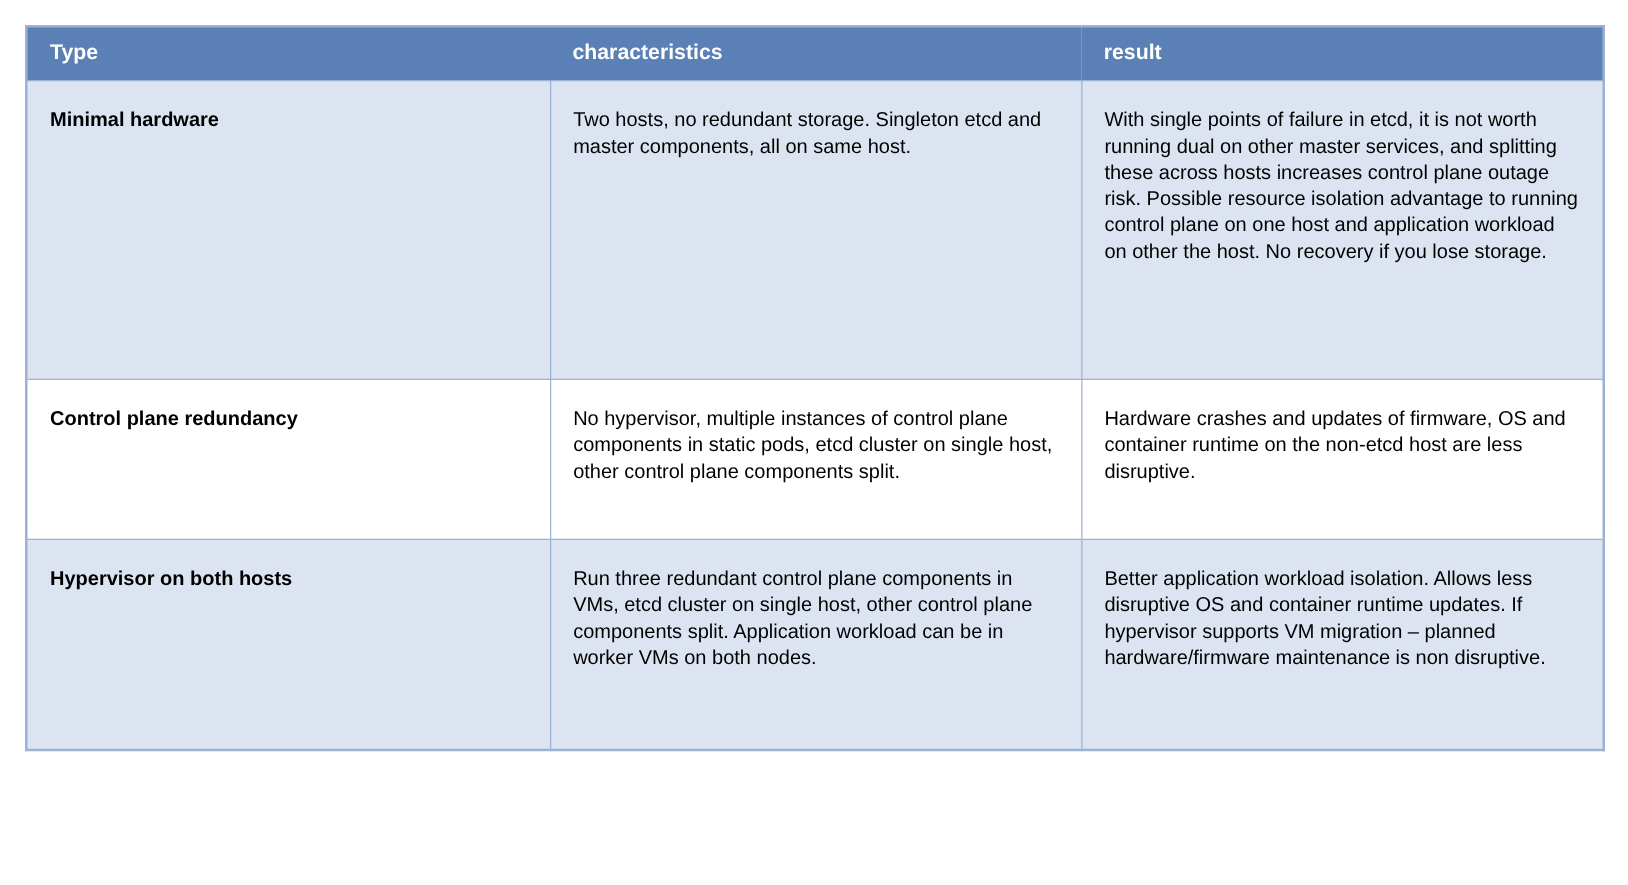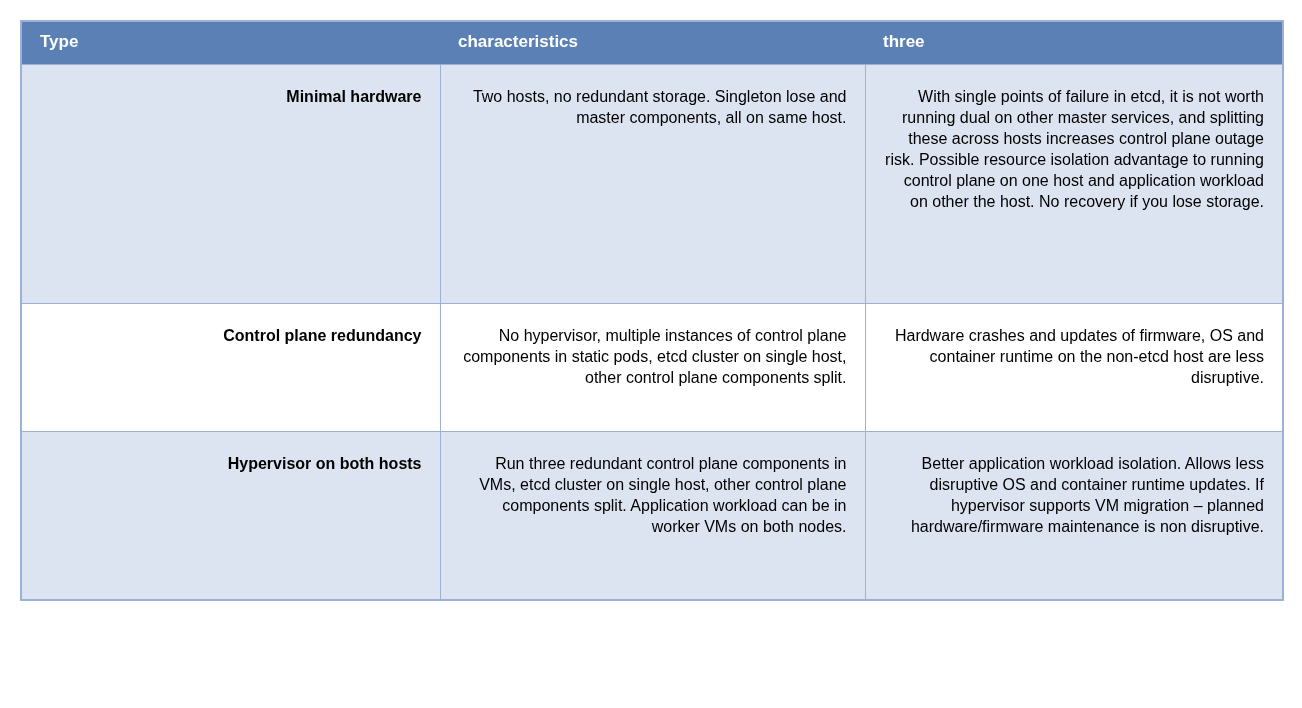--- a/index.html
+++ b/index.html
@@ -34,21 +34,20 @@
     border: none;
   }
   table.cmp tbody td {
     border: 1.5px solid #9bb1d6;
     vertical-align: top;
     font-size: 16px;
     line-height: 21px;
     color: #000000;
     padding: 21px 18px 18px 18px;
     word-wrap: break-word;
-    text-align: right;
   }
   table.cmp tbody tr:nth-child(odd)  { background: #dde4f1; }
   table.cmp tbody tr:nth-child(even) { background: #ffffff; }
   td.type-cell { font-weight: bold; }
   tr.r0 { height: 239px; }
   tr.r1 { height: 83px;  }
   tr.r2 { height: 128px; margin-top: 31px; }
   tr.r3 { height: 168px; }
 </style>
 </head>
@@ -58,27 +57,27 @@
   <table class="cmp">
     <colgroup>
       <col style="width:419px">
       <col style="width:425px">
       <col style="width:418px">
     </colgroup>
     <thead>
       <tr>
         <th>Type</th>
         <th>characteristics</th>
-        <th>three</th>
+        <th>result</th>
       </tr>
     </thead>
     <tbody>
       <tr class="r0">
         <td class="type-cell">Minimal hardware</td>
-        <td>Two hosts, no redundant storage. Singleton lose and master components, all on same host.</td>
+        <td>Two hosts, no redundant storage. Singleton etcd and master components, all on same host.</td>
         <td>With single points of failure in etcd, it is not worth running dual on other master services, and splitting these across hosts increases control plane outage risk. Possible resource isolation advantage to running control plane on one host and application workload on other the host. No recovery if you lose storage.</td>
       </tr>
       <tr class="r2">
         <td class="type-cell">Control plane redundancy</td>
         <td>No hypervisor, multiple instances of control plane components in static pods, etcd cluster on single host, other control plane components split.</td>
         <td>Hardware crashes and updates of firmware, OS and container runtime on the non-etcd host are less disruptive.</td>
       </tr>
       <tr class="r3">
         <td class="type-cell">Hypervisor on both hosts</td>
         <td>Run three redundant control plane components in VMs, etcd cluster on single host, other control plane components split. Application workload can be in worker VMs on both nodes.</td>

